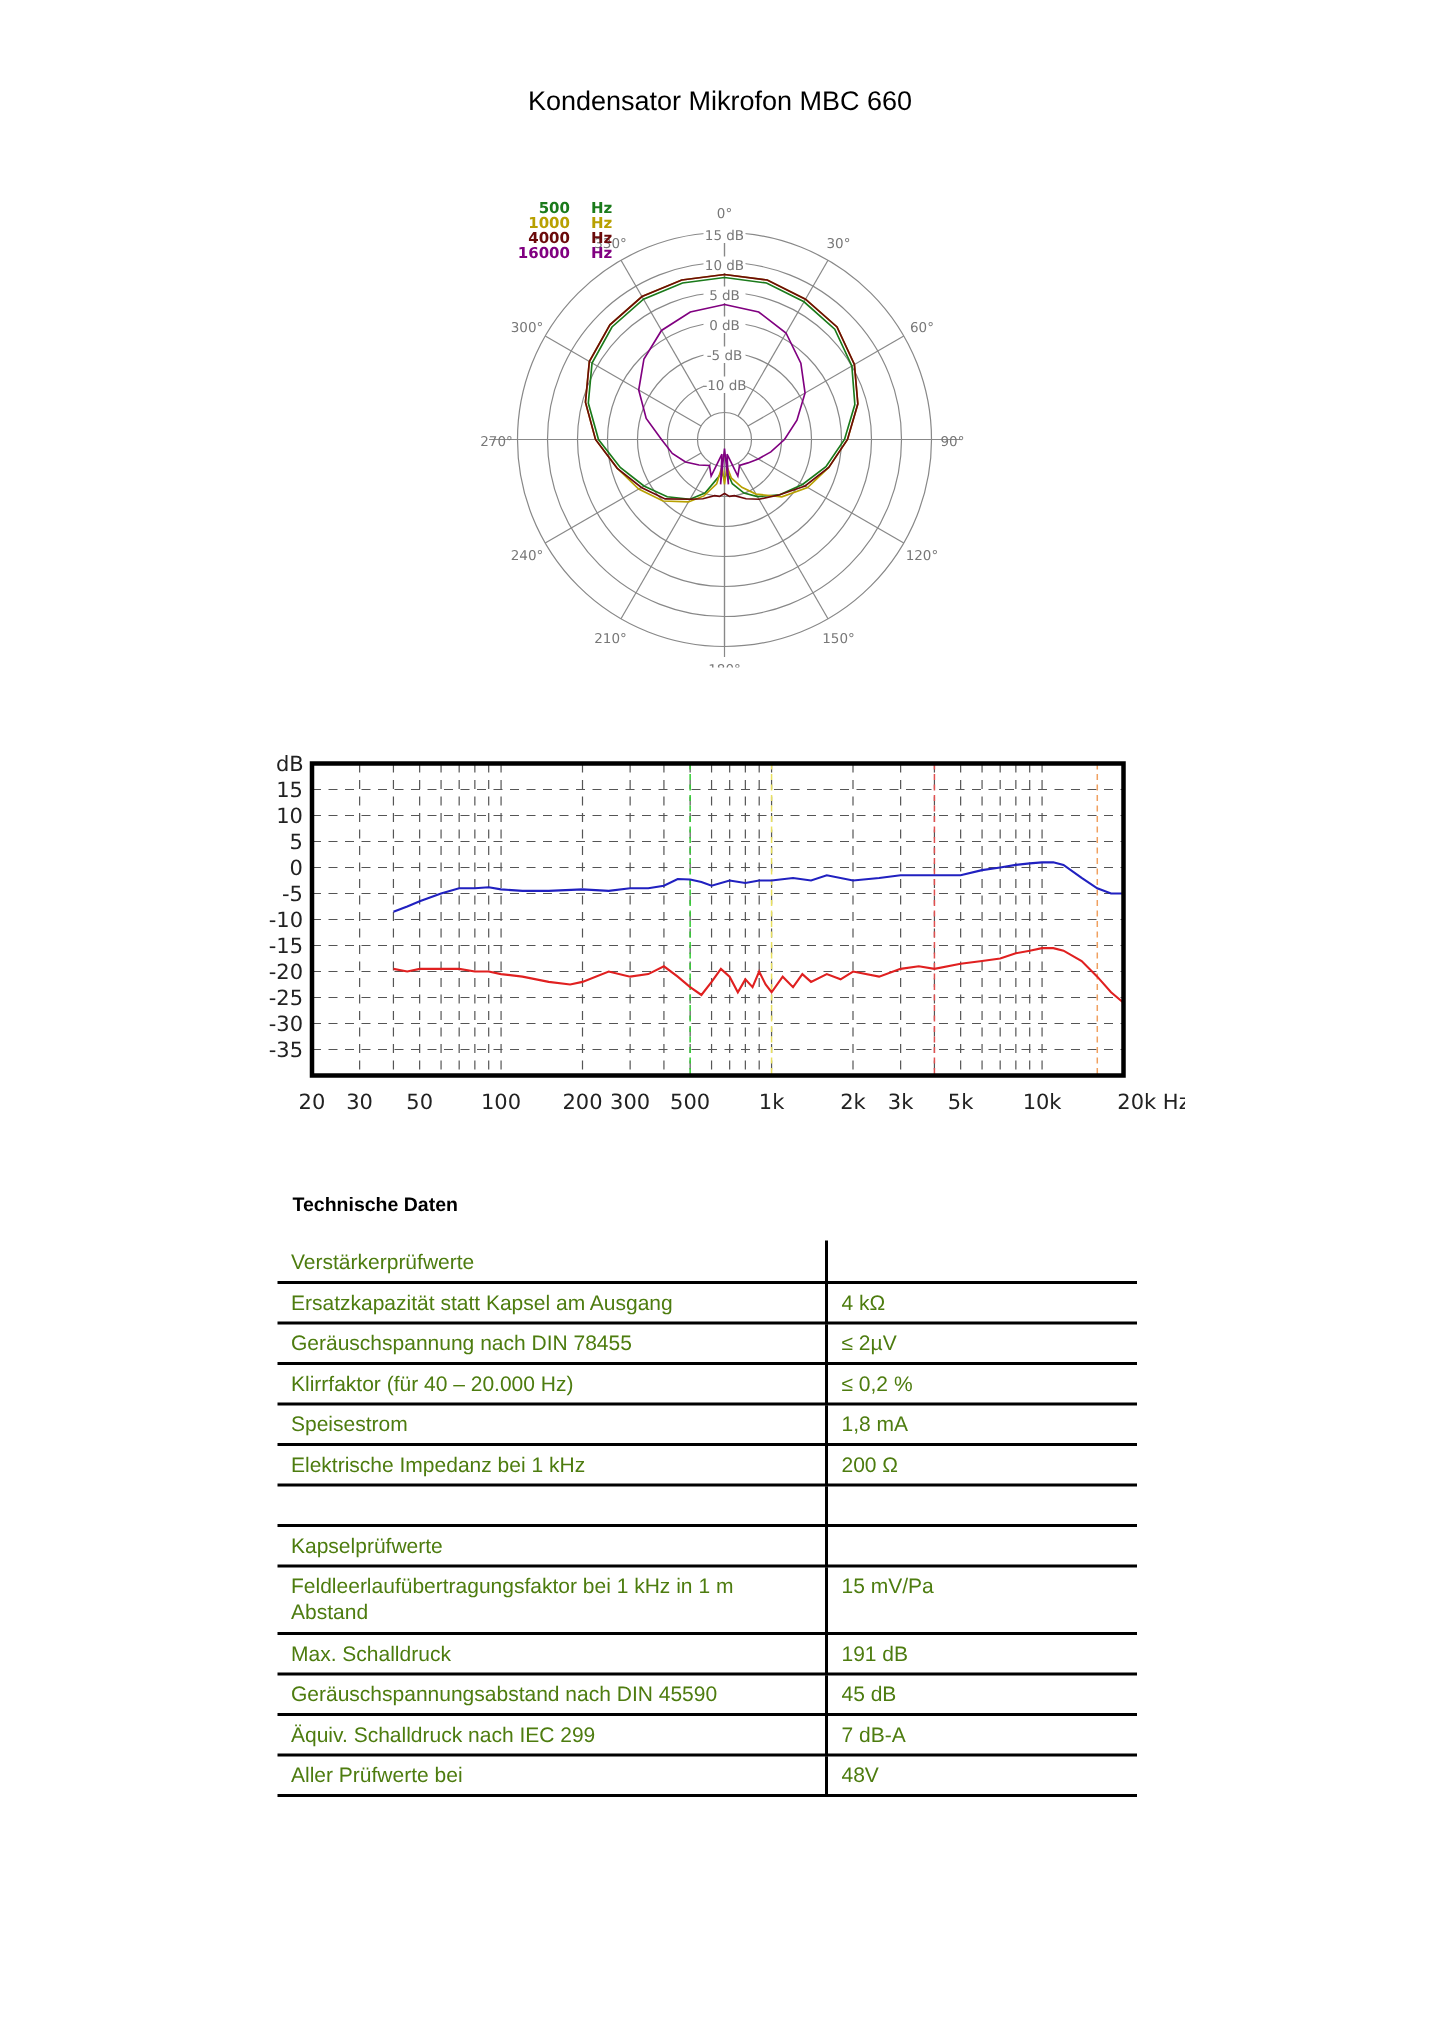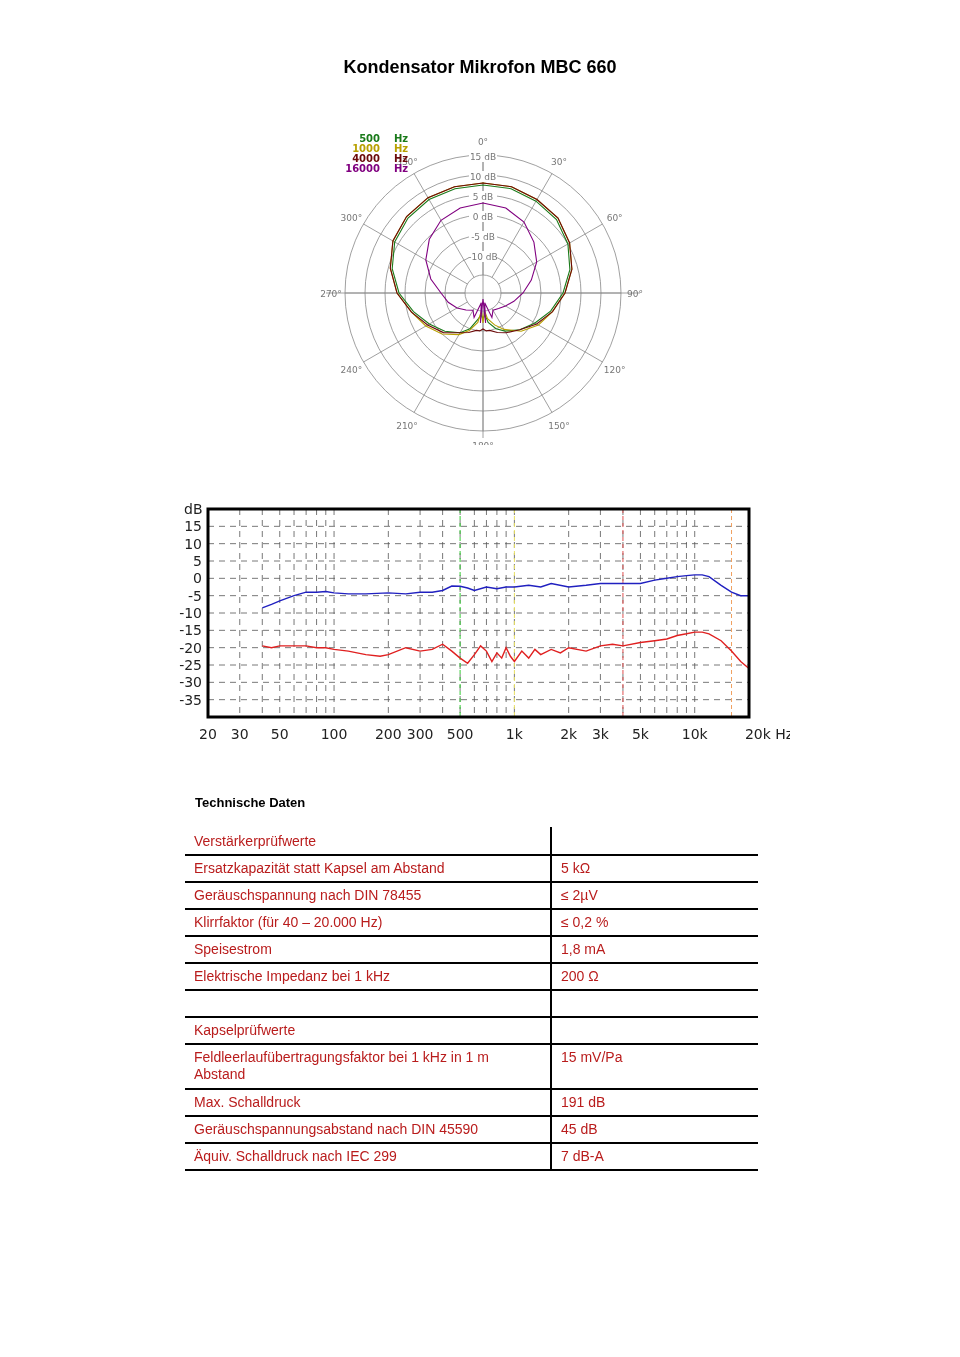--- a/index.html
+++ b/index.html
@@ -1,24 +1,24 @@
 <!DOCTYPE html>
 <html><head>
 <meta charset="utf-8">
 <style>
   html, body { margin: 0; padding: 0; background: #ffffff; }
   body { width: 960px; height: 1357px; position: relative; overflow: hidden;
          font-family: "Liberation Sans", sans-serif; color: #000; }
   .title { position: absolute; left: 0; width: 960px; top: 57px; text-align: center;
-           font-weight: bold; font-size: 18px; font-family: "Liberation Sans", sans-serif; }
+           font-weight: normal; font-size: 18px; font-family: "Liberation Sans", sans-serif; }
   #polar { position: absolute; left: 300px; top: 125px; }
   #freq { position: absolute; left: 170px; top: 495px; }
   .section-title { position: absolute; left: 195px; top: 795px; font-weight: bold; font-size: 13px; text-align: center; }
   table.spec { position: absolute; left: 185px; top: 827px; width: 573px; border-collapse: collapse;
-               font-size: 14px; font-family: "Liberation Sans", sans-serif; color: #b91c1c; }
+               font-size: 14px; font-family: "Liberation Sans", sans-serif; color: #4d7c0f; }
   table.spec td { padding: 4px 9px 3px 9px; border-bottom: 2px solid #000; vertical-align: top;
                   height: 18px; line-height: 17px; }
   table.spec td.c1 { width: 347px; border-right: 2px solid #000; }
   table.spec tr.first td { padding-top: 6px; }
   table.spec tr.tall td { height: 36px; margin-top: 32px; }
   svg text { font-family: "DejaVu Sans", sans-serif; }
 </style>
 </head>
 <body>
 
@@ -172,22 +172,22 @@
 
 <div class="section-title">Technische Daten</div>
 
 <table class="spec">
   <tbody id="spec-body">
       <tr class="first">
         <td class="c1">Verstärkerprüfwerte</td>
         <td></td>
       </tr>
       <tr>
-        <td class="c1">Ersatzkapazität statt Kapsel am Abstand</td>
-        <td>5 kΩ</td>
+        <td class="c1">Ersatzkapazität statt Kapsel am Ausgang</td>
+        <td>4 kΩ</td>
       </tr>
       <tr>
         <td class="c1">Geräuschspannung nach DIN 78455</td>
         <td>≤ 2µV</td>
       </tr>
       <tr>
         <td class="c1">Klirrfaktor (für 40 – 20.000 Hz)</td>
         <td>≤ 0,2 %</td>
       </tr>
       <tr>
@@ -215,14 +215,18 @@
         <td>191 dB</td>
       </tr>
       <tr>
         <td class="c1">Geräuschspannungsabstand nach DIN 45590</td>
         <td>45 dB</td>
       </tr>
       <tr>
         <td class="c1">Äquiv. Schalldruck nach IEC 299</td>
         <td>7 dB-A</td>
       </tr>
+      <tr>
+        <td class="c1">Aller Prüfwerte bei</td>
+        <td>48V</td>
+      </tr>
     </tbody>
 </table>
 
 </body></html>

